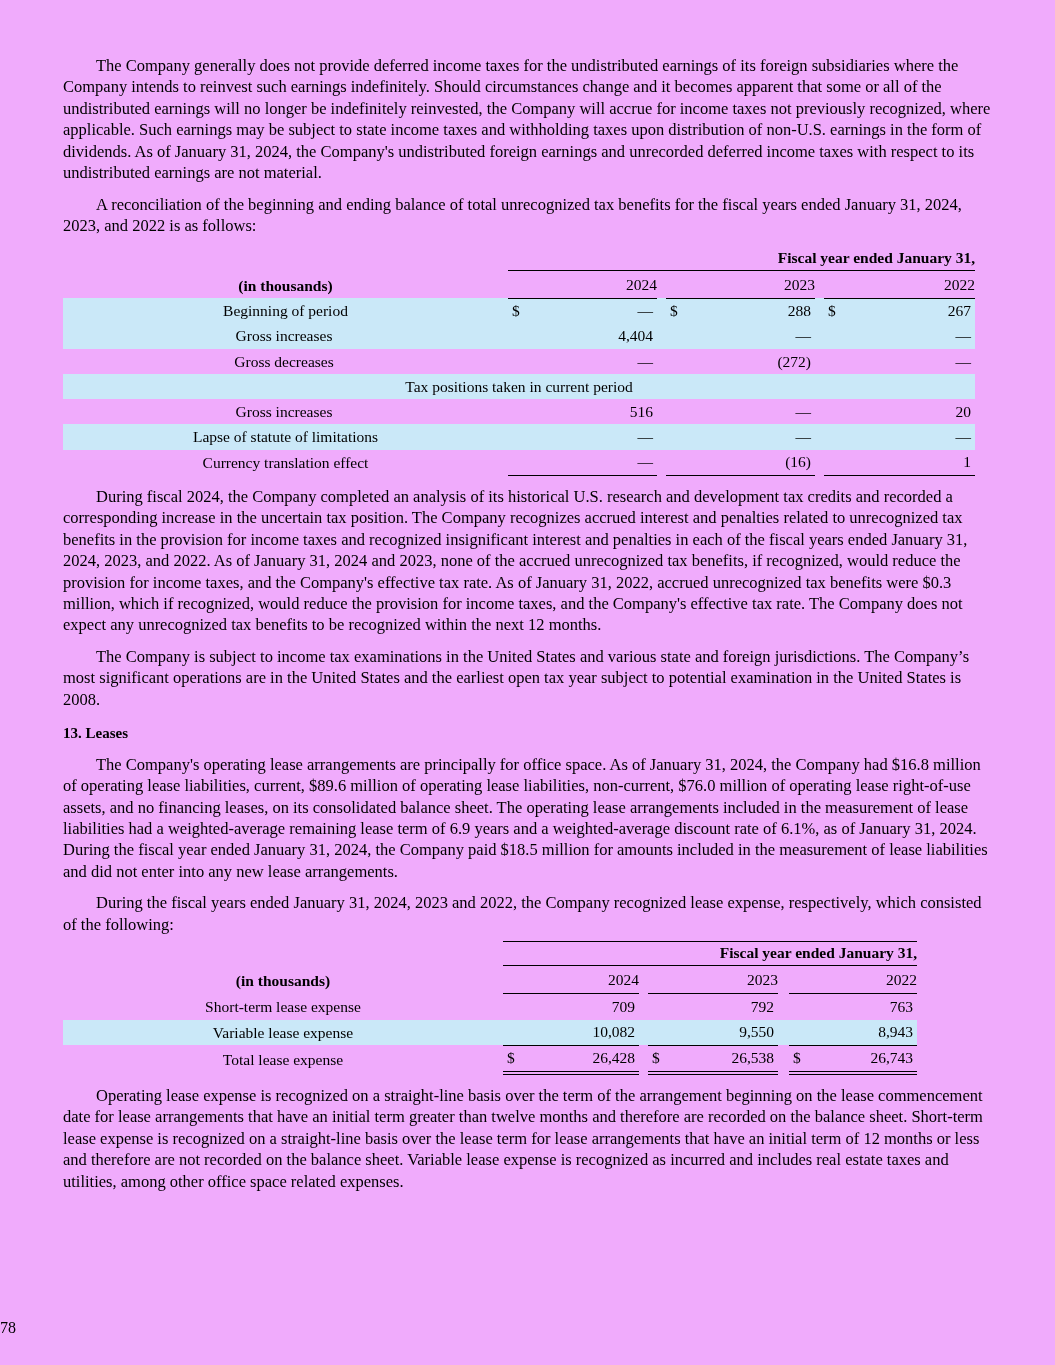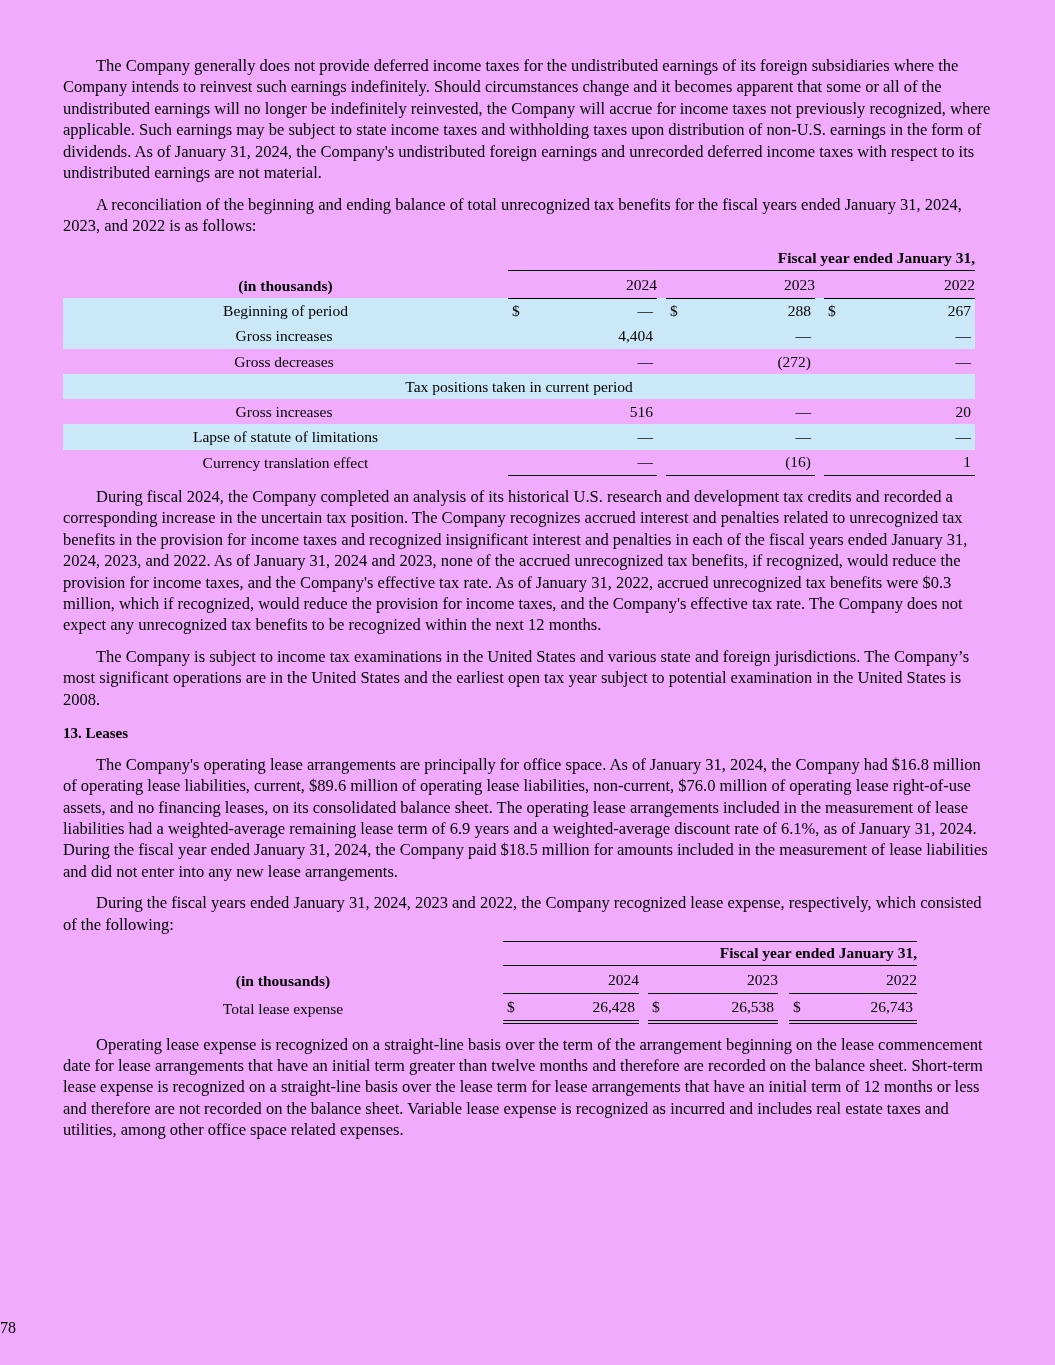--- a/index.html
+++ b/index.html
@@ -168,20 +168,42 @@
     </tr>
     <tr class="years-row">
       <td class="lbl inth">(in thousands)</td>
       <td class="year" colspan="2">2024</td>
       <td class="gap"></td>
       <td class="year" colspan="2">2023</td>
       <td class="gap"></td>
       <td class="year" colspan="2">2022</td>
     </tr>
     <tr>
+      <td class="lbl">Short-term lease expense</td>
+      <td class="cur"></td>
+      <td class="val">709</td>
+      <td class="gap"></td>
+      <td class="cur"></td>
+      <td class="val">792</td>
+      <td class="gap"></td>
+      <td class="cur"></td>
+      <td class="val">763</td>
+    </tr>
+    <tr class="shaded">
+      <td class="lbl">Variable lease expense</td>
+      <td class="cur rule-b"></td>
+      <td class="val rule-b">10,082</td>
+      <td class="gap"></td>
+      <td class="cur rule-b"></td>
+      <td class="val rule-b">9,550</td>
+      <td class="gap"></td>
+      <td class="cur rule-b"></td>
+      <td class="val rule-b">8,943</td>
+    </tr>
+    <tr>
       <td class="lbl">Total lease expense</td>
       <td class="cur dbl-b">$</td>
       <td class="val dbl-b">26,428</td>
       <td class="gap"></td>
       <td class="cur dbl-b">$</td>
       <td class="val dbl-b">26,538</td>
       <td class="gap"></td>
       <td class="cur dbl-b">$</td>
       <td class="val dbl-b">26,743</td>
     </tr>

